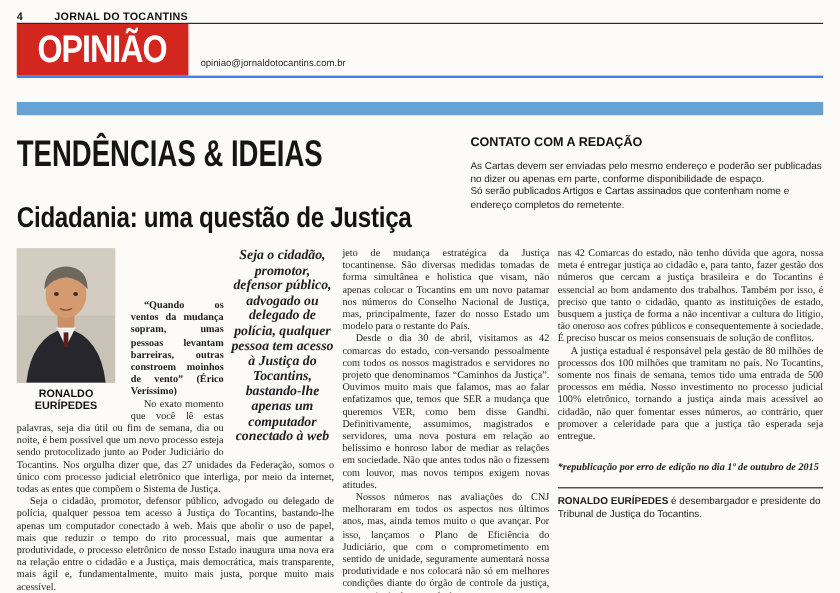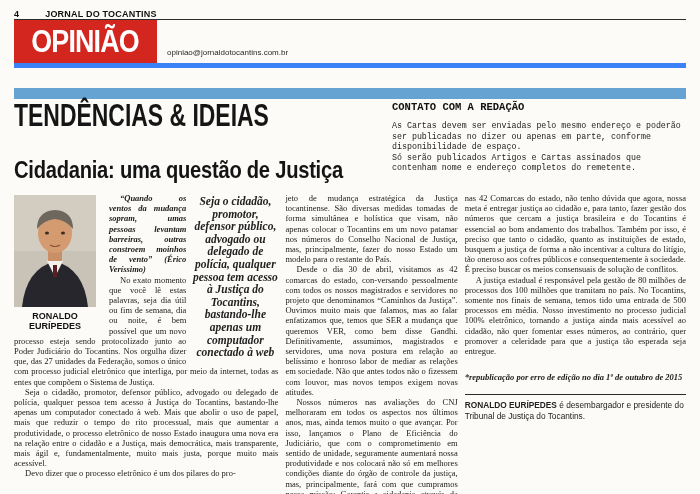--- a/index.html
+++ b/index.html
@@ -12,61 +12,61 @@
 
   
   .masthead{
     display:flex;justify-content:space-between;align-items:flex-end;
     height:19px;border-bottom:1px solid #2b2b2b;
     font-size:9px;font-weight:bold;letter-spacing:.2px;color:#111;
   }
   .masthead-left{display:flex;gap:26px;}
 
   
-  .opinion-strip{position:relative;height:43px;border-bottom:5px solid #3b82f6;}
+  .opinion-strip{position:relative;height:43px;border-bottom:2px solid #3b82f6;}
   .opinion-box{
     position:absolute;left:0;top:0;width:143px;height:43px;
     background:#d3261f;color:#fff;display:flex;align-items:center;justify-content:center;
   }
   .opinion-box .banner-text{
     font-weight:bold;font-size:32px;letter-spacing:-1px;
     transform:scaleX(.84);white-space:nowrap;
   }
   .opinion-email{position:absolute;left:153px;bottom:6px;font-size:8px;color:#2a2a2a;}
 
   .blue-bar{height:11px;background:#66a3d2;margin-top:20px;}
 
   
-  .section-row{display:flex;}
+  .section-row{display:flex;margin-top:15px;}
   .section-left{width:372px;}
   .trend-header{
     font-weight:bold;font-size:31px;line-height:33px;color:#151515;
     transform:scaleX(.74);transform-origin:left center;white-space:nowrap;
   }
   .article-title{
     margin-top:25px;font-weight:bold;font-size:24px;line-height:26px;
     letter-spacing:-.3px;color:#141414;
     transform:scaleX(.84);transform-origin:left center;white-space:nowrap;
   }
-  .contact{flex:1;padding-left:6px;padding-top:2px;font-family:Liberation Mono, monospace;}
+  .contact{flex:1;padding-left:6px;padding-top:2px;}
   .contact-title{font-size:10.5px;font-weight:bold;margin:0 0 8px 0;color:#111;}
   .contact-line{font-size:8.3px;line-height:10.6px;color:#222;}
 
   
   .article-body{display:flex;margin-top:10px;}
   .col-a{width:270px;}
   .col-b{width:176px;margin-left:7px;}
   .col-c{width:226px;margin-left:7px;}
 
   .body-p{
     font-family:"Liberation Serif",serif;
     font-size:8.5px;line-height:10.2px;text-align:justify;margin:0;color:#1b1b1b;
   }
   .indent{text-indent:11px;}
-  .lede-quote{font-weight:bold;font-style:italic;text-indent:11px;}
+  .lede-quote{font-weight:bold;text-indent:11px;margin-top:44px;}
 
   .photo-wrap{float:left;width:88px;margin:2px 7px 2px 0;}
   .photo{width:82px;height:112px;background:#c6bfb3;display:block;}
   .caption{
     width:82px;text-align:center;font-weight:bold;font-size:9px;line-height:10px;
     margin-top:4px;color:#111;
   }
   .pullquote{
     float:right;width:86px;margin:2px 0 4px 6px;
     font-family:"Liberation Serif",serif;font-style:italic;font-weight:bold;

